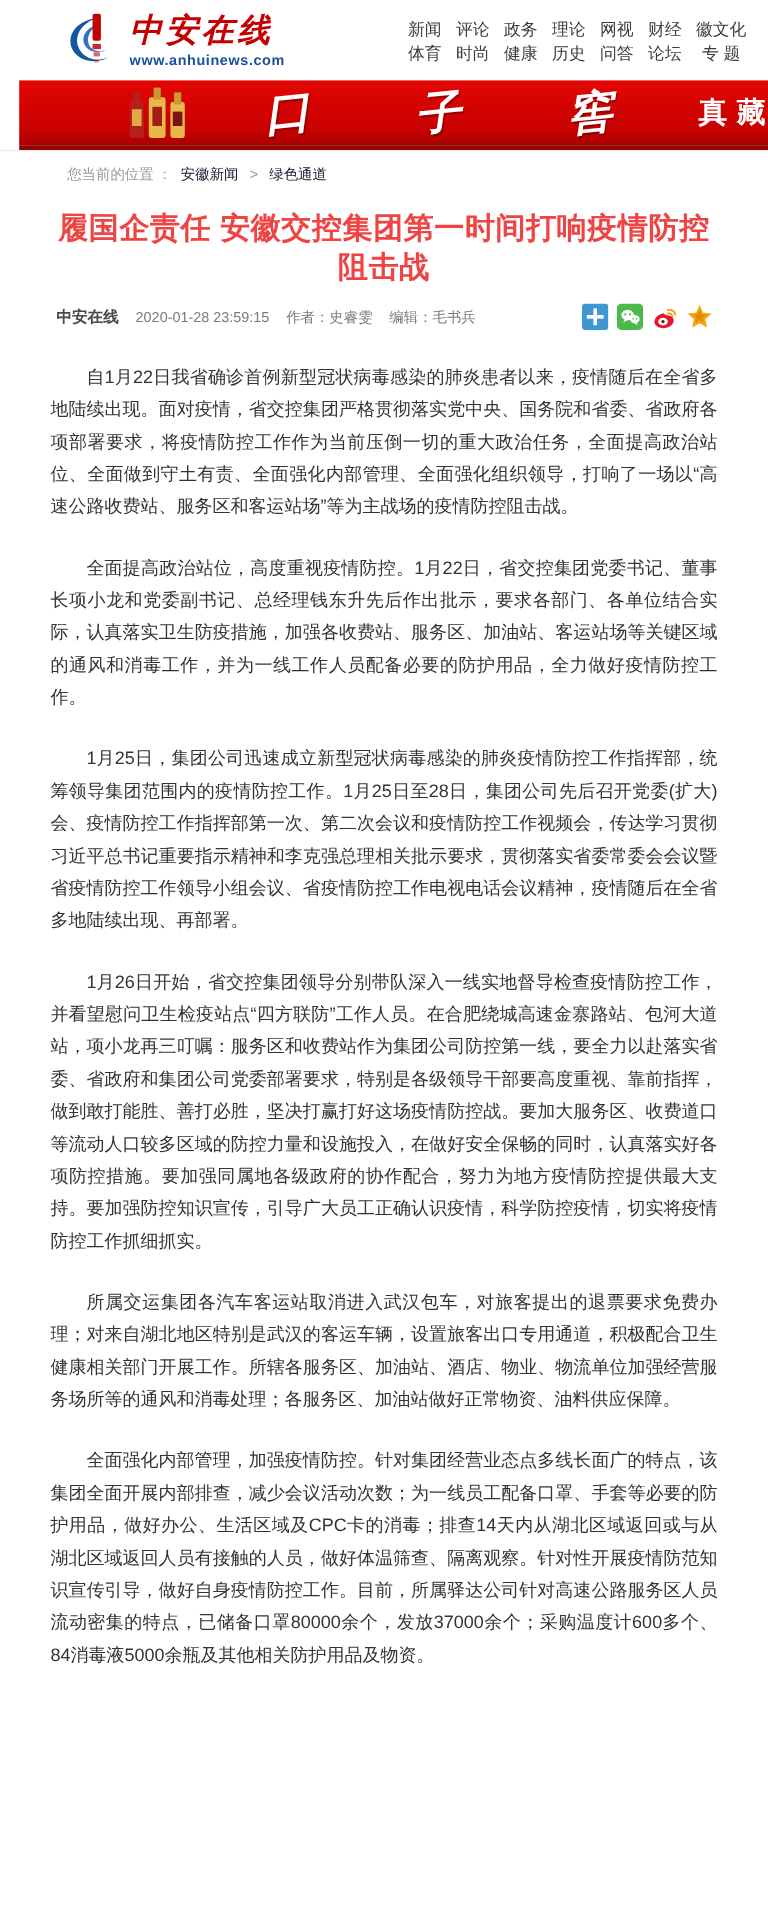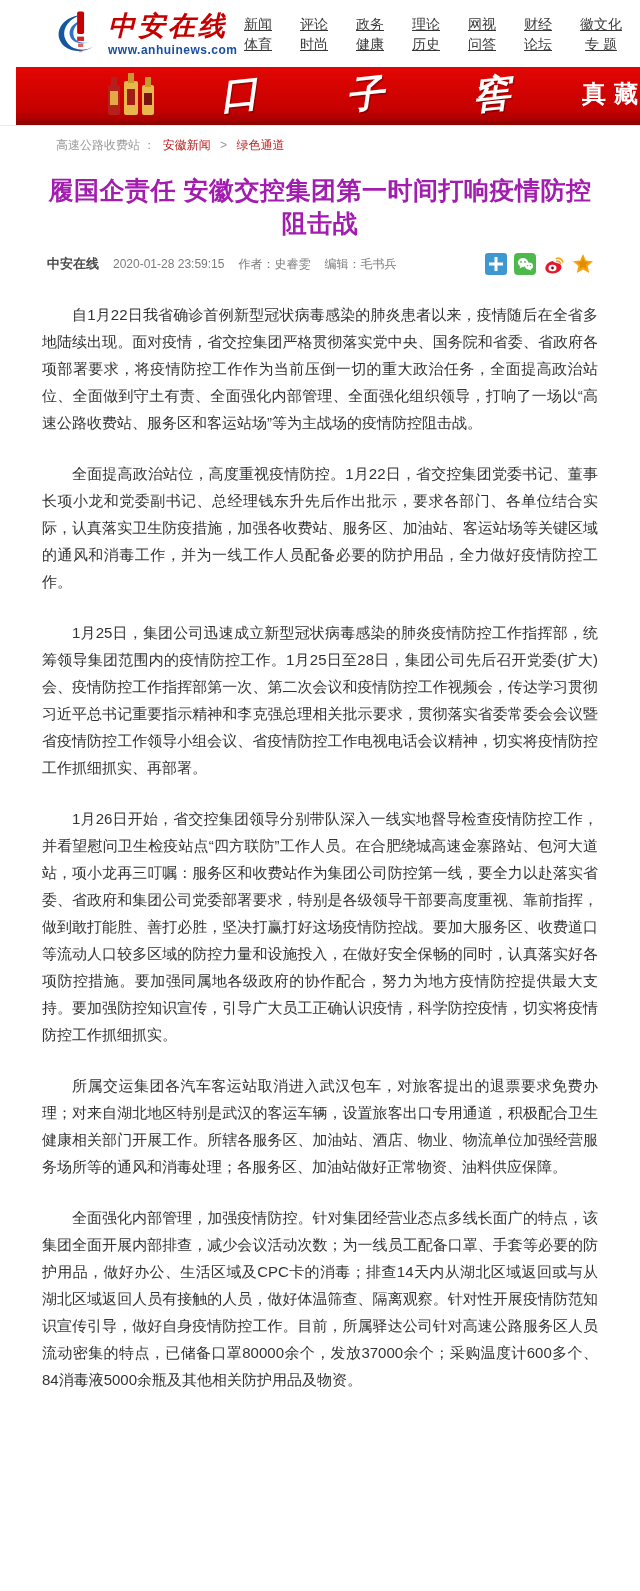--- a/index.html
+++ b/index.html
@@ -16,21 +16,21 @@
     height:67px; padding:0 18px 0 52px; background:#fff;
   }
   .logo{ display:flex; align-items:center; gap:4px; cursor:pointer; }
   .logo-text{ display:flex; flex-direction:column; line-height:1; }
   .logo-cn{
     font-family:"DejaVu Serif","Liberation Serif",serif;
     font-style:italic; font-weight:bold; font-size:27px;
     color:#c40000; letter-spacing:3px;
   }
   .logo-url{ font-size:12px; font-weight:bold; color:#1a4fa0; margin-top:5px; letter-spacing:.5px;}
-  .top-nav{ display:flex; gap:28px;text-decoration:underline; }
+  .top-nav{ display:flex; gap:12px; }
   .nav-col{ display:flex; flex-direction:column; align-items:center; gap:2px; }
   .nav-link{ font-size:14px; color:#3c3c3c; text-decoration:none; line-height:18px; cursor:pointer; white-space:nowrap;}
 
   
   .ad-banner{
     margin-left:16px; height:58px; position:relative; cursor:pointer;
     background:linear-gradient(#e20603,#c60100 78%,#a80000);
     display:flex; align-items:center; overflow:hidden;
     border-bottom:4px solid #8f0300;
   }
@@ -44,27 +44,27 @@
   .banner-slogan{
     margin-left:72px; color:#fff; font-weight:bold; font-size:24px;
     letter-spacing:8px; white-space:nowrap;
   }
 
   
   .breadcrumb-bar{
     border-top:1px solid #ececec; padding:11px 0 4px 56px;
     font-size:12px; color:#999;
   }
-  .breadcrumb-bar a{ color:#b91c1c; text-decoration:none; cursor:pointer; margin:0 4px;}
+  .breadcrumb-bar a{ color:#0f172a; text-decoration:none; cursor:pointer; margin:0 4px;}
   .crumb-sep{ margin:0 2px; color:#999;}
 
   
   .article{ padding:0 42px; }
   .article-title{
-    font-size:25px; font-weight:bold; color:#a21caf;
+    font-size:25px; font-weight:bold; color:#ef4444;
     text-align:center; margin:16px 0 14px; letter-spacing:.5px; line-height:1.3;
   }
   .meta-row{
     display:flex; align-items:center; justify-content:space-between;
     padding:0 4px 0 5px; margin-bottom:26px;
   }
   .meta-left{ font-size:12px; color:#7a7a7a; display:flex; gap:14px; align-items:center;}
   .meta-source{ font-weight:bold; color:#4a4a4a; font-size:13px;}
   .share-bar{ display:flex; gap:7px; align-items:center;}
   .share-btn{ width:22px; height:22px; display:block; cursor:pointer; }
@@ -147,21 +147,21 @@
   </span>
   <span class="brand-chars">
     <span class="brand-char">口</span>
     <span class="brand-char">子</span>
     <span class="brand-char">窖</span>
   </span>
   <span class="banner-slogan">真藏实窖 诚</span>
 </div>
 
 <div class="breadcrumb-bar">
-  <span>高速公路收费站 ：</span>
+  <span>您当前的位置 ：</span>
   <a>安徽新闻</a>
   <span class="crumb-sep">&gt;</span>
   <a>绿色通道</a>
 </div>
 
 <main class="article">
   <h1 class="article-title">履国企责任 安徽交控集团第一时间打响疫情防控阻击战</h1>
 
   <div class="meta-row">
     <div class="meta-left">
@@ -206,19 +206,19 @@
           <polygon points="11,1 13.9,7.6 21,8.3 15.7,13 17.2,20 11,16.4 4.8,20 6.3,13 1,8.3 8.1,7.6" fill="#f8a20e"></polygon>
           <polygon points="11,5 12.6,8.8 16.5,9.2 13.6,11.8 14.4,15.7 11,13.7 7.6,15.7 8.4,11.8 5.5,9.2 9.4,8.8" fill="#e08b00"></polygon>
         </svg>
       </span>
     </div>
   </div>
 
   <div class="article-body">
     <p>自1月22日我省确诊首例新型冠状病毒感染的肺炎患者以来，疫情随后在全省多地陆续出现。面对疫情，省交控集团严格贯彻落实党中央、国务院和省委、省政府各项部署要求，将疫情防控工作作为当前压倒一切的重大政治任务，全面提高政治站位、全面做到守土有责、全面强化内部管理、全面强化组织领导，打响了一场以“高速公路收费站、服务区和客运站场”等为主战场的疫情防控阻击战。</p>
     <p>全面提高政治站位，高度重视疫情防控。1月22日，省交控集团党委书记、董事长项小龙和党委副书记、总经理钱东升先后作出批示，要求各部门、各单位结合实际，认真落实卫生防疫措施，加强各收费站、服务区、加油站、客运站场等关键区域的通风和消毒工作，并为一线工作人员配备必要的防护用品，全力做好疫情防控工作。</p>
-    <p>1月25日，集团公司迅速成立新型冠状病毒感染的肺炎疫情防控工作指挥部，统筹领导集团范围内的疫情防控工作。1月25日至28日，集团公司先后召开党委(扩大)会、疫情防控工作指挥部第一次、第二次会议和疫情防控工作视频会，传达学习贯彻习近平总书记重要指示精神和李克强总理相关批示要求，贯彻落实省委常委会会议暨省疫情防控工作领导小组会议、省疫情防控工作电视电话会议精神，切实将疫情防控工作抓细抓实、再部署。</p>
+    <p>1月25日，集团公司迅速成立新型冠状病毒感染的肺炎疫情防控工作指挥部，统筹领导集团范围内的疫情防控工作。1月25日至28日，集团公司先后召开党委(扩大)会、疫情防控工作指挥部第一次、第二次会议和疫情防控工作视频会，传达学习贯彻习近平总书记重要指示精神和李克强总理相关批示要求，贯彻落实省委常委会会议暨省疫情防控工作领导小组会议、省疫情防控工作电视电话会议精神，疫情随后在全省多地陆续出现、再部署。</p>
     <p>1月26日开始，省交控集团领导分别带队深入一线实地督导检查疫情防控工作，并看望慰问卫生检疫站点“四方联防”工作人员。在合肥绕城高速金寨路站、包河大道站，项小龙再三叮嘱：服务区和收费站作为集团公司防控第一线，要全力以赴落实省委、省政府和集团公司党委部署要求，特别是各级领导干部要高度重视、靠前指挥，做到敢打能胜、善打必胜，坚决打赢打好这场疫情防控战。要加大服务区、收费道口等流动人口较多区域的防控力量和设施投入，在做好安全保畅的同时，认真落实好各项防控措施。要加强同属地各级政府的协作配合，努力为地方疫情防控提供最大支持。要加强防控知识宣传，引导广大员工正确认识疫情，科学防控疫情，切实将疫情防控工作抓细抓实。</p>
     <p>所属交运集团各汽车客运站取消进入武汉包车，对旅客提出的退票要求免费办理；对来自湖北地区特别是武汉的客运车辆，设置旅客出口专用通道，积极配合卫生健康相关部门开展工作。所辖各服务区、加油站、酒店、物业、物流单位加强经营服务场所等的通风和消毒处理；各服务区、加油站做好正常物资、油料供应保障。</p>
     <p>全面强化内部管理，加强疫情防控。针对集团经营业态点多线长面广的特点，该集团全面开展内部排查，减少会议活动次数；为一线员工配备口罩、手套等必要的防护用品，做好办公、生活区域及CPC卡的消毒；排查14天内从湖北区域返回或与从湖北区域返回人员有接触的人员，做好体温筛查、隔离观察。针对性开展疫情防范知识宣传引导，做好自身疫情防控工作。目前，所属驿达公司针对高速公路服务区人员流动密集的特点，已储备口罩80000余个，发放37000余个；采购温度计600多个、84消毒液5000余瓶及其他相关防护用品及物资。</p>
 
   </div>
 </main>
 
 </body></html>

